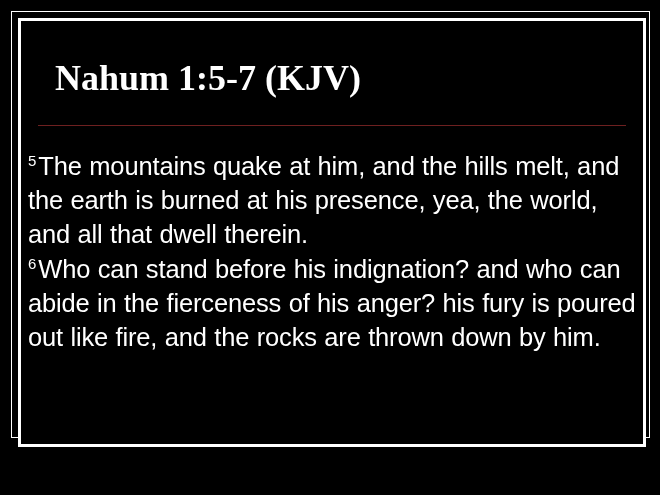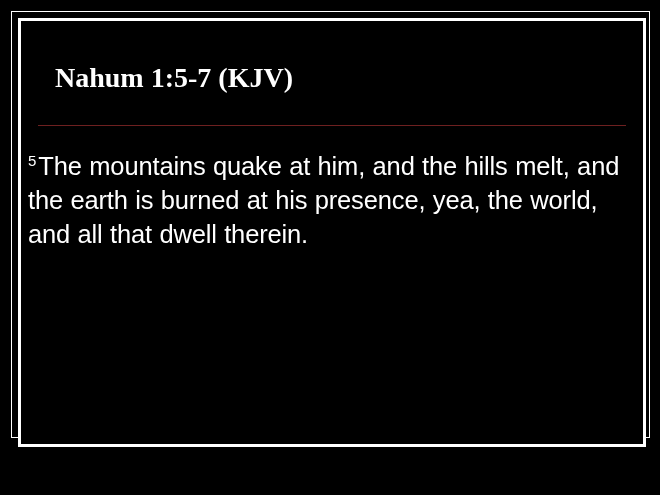--- a/index.html
+++ b/index.html
@@ -61,21 +61,21 @@
   }
 
   
   .title {
     position: absolute;
     left: 34px;
     top: 35px;
     margin: 0;
     font-family: "Liberation Serif", "DejaVu Serif", serif;
     font-weight: bold;
-    font-size: 28px;
+    font-size: 36px;
     line-height: 44px;
     color: #ffffff;
     letter-spacing: 0px;
     white-space: nowrap;
   }
 
   
   .title-rule {
     position: absolute;
     left: 17px;
@@ -128,17 +128,18 @@
   <div class="content">
 
     <h1 class="title">Nahum 1:5-7 (KJV)</h1>
 
     <div class="title-rule"></div>
 
     <div class="verses">
 
       <p class="verse"><span class="verse-num">5</span><span class="verse-text">The mountains quake at him, and the hills melt, and the earth is burned at his presence, yea, the world, and all that dwell therein.</span></p>
 
+      <p class="verse"><span class="verse-num">6</span><span class="verse-text">Who can stand before his indignation? and who can abide in the fierceness of his anger? his fury is poured out like fire, and the rocks are thrown down by him.</span></p>
 
 
     </div>
   </div>
 </div>
 
 </body></html>

